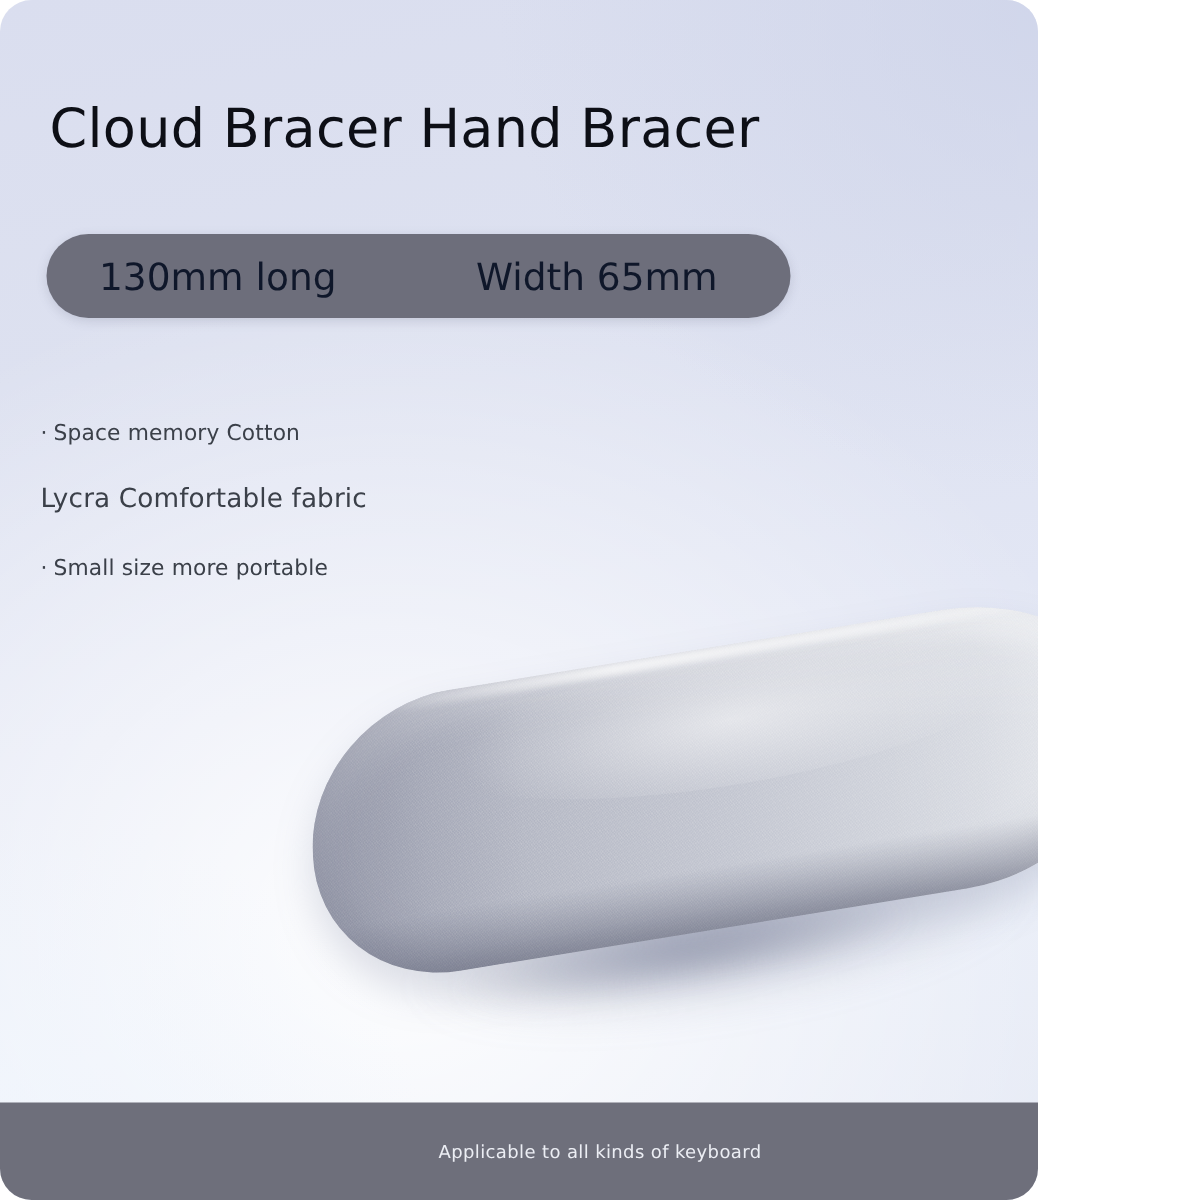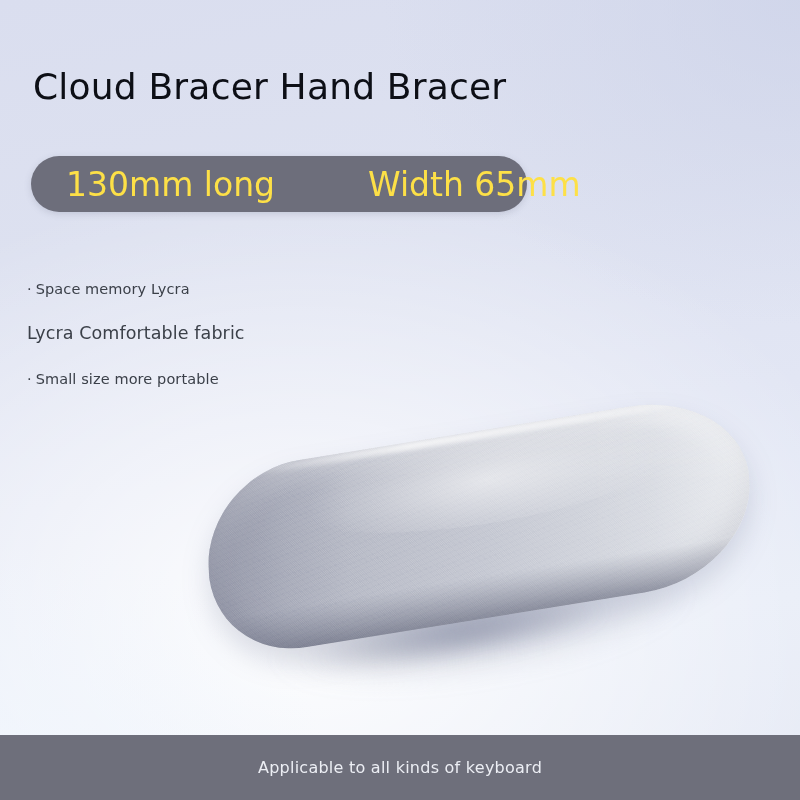--- a/index.html
+++ b/index.html
@@ -5,25 +5,26 @@
   * { margin:0; padding:0; box-sizing:border-box; }
 
   html, body {
     width:800px; height:800px;
     overflow:hidden;
     font-family:"DejaVu Sans", sans-serif;
   }
 
   #stage {
     position:relative;
-    width:800px; height:800px;
+    width:692px; height:800px;
     background:
       radial-gradient(120% 90% at 38% 78%, rgba(255,255,255,0.92) 0%, rgba(255,255,255,0.45) 32%, rgba(255,255,255,0) 62%),
       linear-gradient(170deg, #dadeef 0%, #dde1f0 28%, #e2e6f4 55%, #e7ecf7 78%, #e4e8f4 100%);
     overflow:hidden;
+    border-radius:21px;
   }
 
   
   #bg-vignette {
     position:absolute; inset:0;
     background:
       radial-gradient(90% 70% at 100% 0%, rgba(205,211,233,0.75) 0%, rgba(205,211,233,0) 58%),
       radial-gradient(70% 55% at 0% 100%, rgba(241,246,253,0.85) 0%, rgba(241,246,253,0) 60%);
     pointer-events:none;
   }
@@ -37,21 +38,21 @@
 
   #size-pill {
     position:absolute; left:31px; top:156px;
     width:496px; height:56px;
     border-radius:28px;
     background:#6d6e7b;
     box-shadow:0 2px 7px rgba(90,95,120,0.20);
     display:flex; align-items:center;
   }
   #size-pill .pill-text {
-    color:#fde047; font-size:33px; font-weight:400; white-space:nowrap;
+    color:#0f172a; font-size:25px; font-weight:400; white-space:nowrap;
   }
   #pill-length { margin-left:35px; }
   #pill-width  { margin-left:93px; }
 
   .feature {
     position:absolute; left:27px;
     color:#3b4049; white-space:nowrap;
   }
   .feature.small { font-size:14.5px; letter-spacing:0.1px; }
   .feature.big   { font-size:17.5px; letter-spacing:0.1px; left:27px; }
@@ -143,21 +144,21 @@
     filter:blur(2px);
   }
 
   
   #footer-bar {
     position:absolute; left:0; bottom:0; width:800px; height:65px;
     background:#6e6f7b;
     display:flex; align-items:center; justify-content:center;
   }
   #footer-text {
-    color:#eceef4; font-size:16px; letter-spacing:0.25px;
+    color:#eceef4; font-size:12px; letter-spacing:0.25px;
   }
 </style>
 </head>
 <body>
 
 <div id="stage">
 
   <div id="bg-vignette"></div>
 
   <div id="product-wrap">
@@ -174,21 +175,21 @@
   </div>
 
   <div id="title">Cloud Bracer Hand Bracer</div>
 
   <div id="size-pill">
     <span class="pill-text" id="pill-length">130mm long</span>
     <span class="pill-text" id="pill-width">Width 65mm</span>
   </div>
 
   <div class="feature small" id="feature-0">
-    <span class="bullet-dot">·</span><span>Space memory Lycra</span>
+    <span class="bullet-dot">·</span><span>Space memory Cotton</span>
   </div>
   <div class="feature small" id="feature-2">
     <span class="bullet-dot">·</span><span>Small size more portable</span>
   </div>
   <div class="feature big" id="feature-1">
     <span>Lycra Comfortable fabric</span>
   </div>
 
   <div id="footer-bar">
     <span id="footer-text">Applicable to all kinds of keyboard</span>

